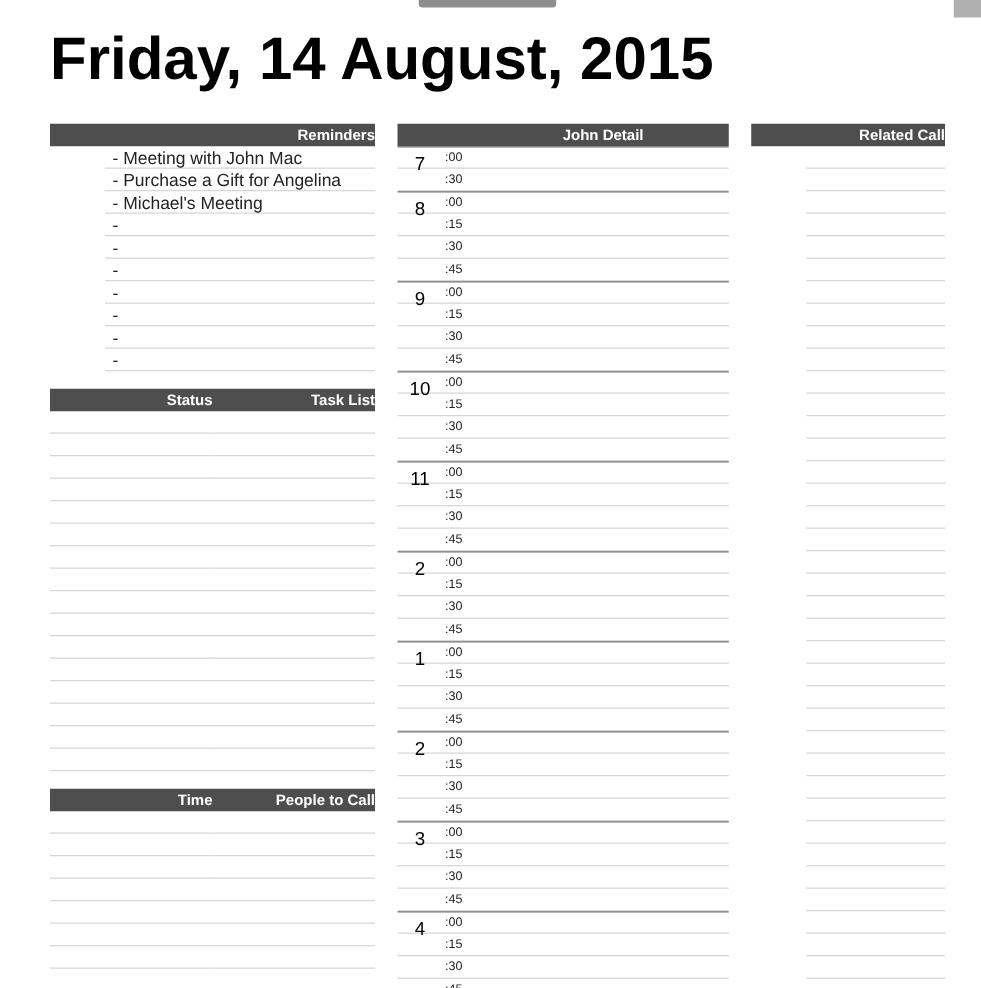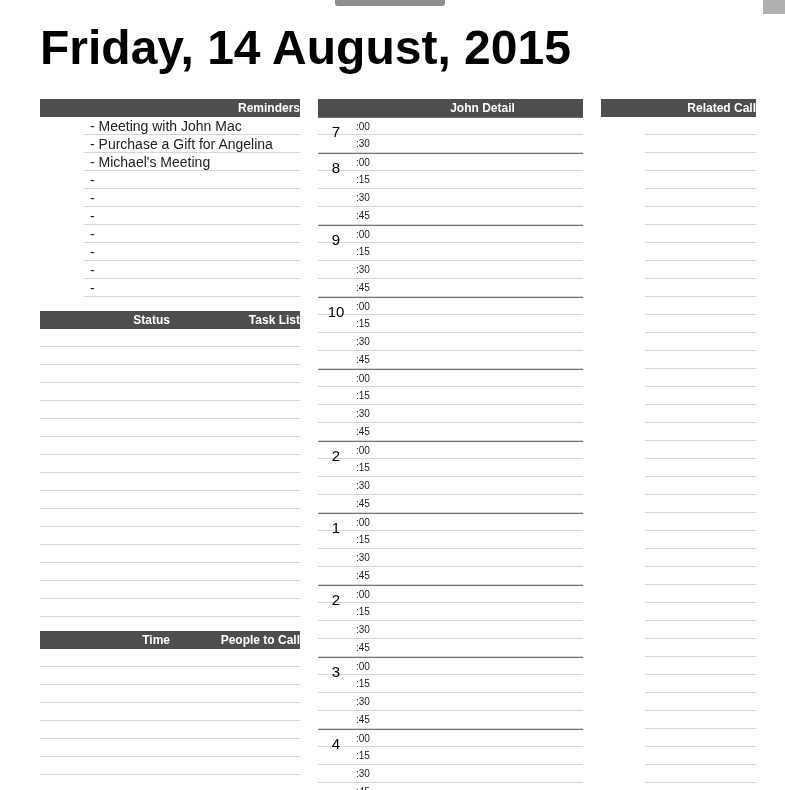--- a/index.html
+++ b/index.html
@@ -282,20 +282,21 @@
                 <div class="td-min">:30</div>
                 <div class="td-content"></div>
               </div>
               <div class="td-row">
                 <div class="td-hourcell"></div>
                 <div class="td-min">:45</div>
                 <div class="td-content"></div>
               </div>
             </div>
             <div class="hour-block">
+              <div class="hour-label">11</div>
               <div class="td-row hour-sep">
                 <div class="td-hourcell"></div>
                 <div class="td-min">:00</div>
                 <div class="td-content"></div>
               </div>
               <div class="td-row">
                 <div class="td-hourcell"></div>
                 <div class="td-min">:15</div>
                 <div class="td-content"></div>
               </div>

